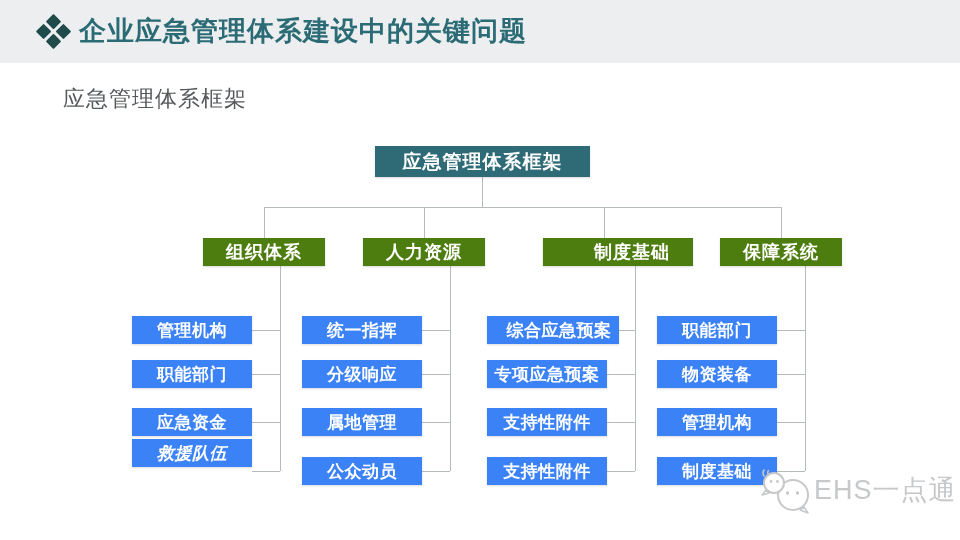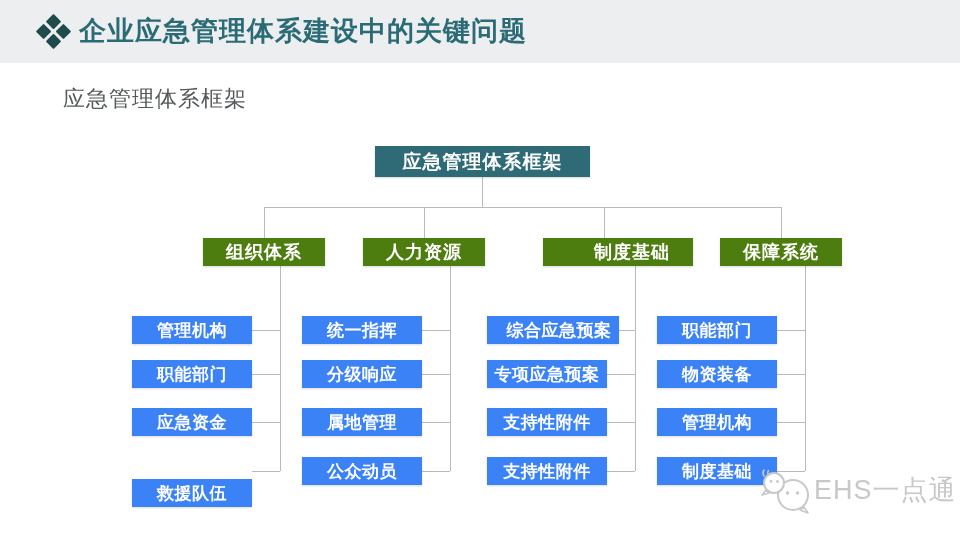--- a/index.html
+++ b/index.html
@@ -98,21 +98,21 @@
     <div class="node root" style="left:375px;top:146px;">应急管理体系框架</div>
 
     <div class="node branch" style="left:203px;top:238px;">组织体系</div>
     <div class="node branch" style="left:363px;top:238px;">人力资源</div>
     <div class="node branch" style="left:543px;top:238px;padding-left:28px;">制度基础</div>
     <div class="node branch" style="left:720px;top:238px;">保障系统</div>
 
     <div class="node leaf" style="left:132px;top:316px;">管理机构</div>
     <div class="node leaf" style="left:132px;top:360px;">职能部门</div>
     <div class="node leaf" style="left:132px;top:408px;">应急资金</div>
-    <div class="node leaf" style="left:132px;top:479px;">救援队伍</div>
+    <div class="node leaf" style="left:132px;top:439px;font-style:italic;">救援队伍</div>
 
     <div class="node leaf" style="left:302px;top:316px;">统一指挥</div>
     <div class="node leaf" style="left:302px;top:360px;">分级响应</div>
     <div class="node leaf" style="left:302px;top:408px;">属地管理</div>
     <div class="node leaf" style="left:302px;top:457px;">公众动员</div>
 
     <div class="node leaf" style="left:487px;top:316px;padding-left:12px;">综合应急预案</div>
     <div class="node leaf" style="left:487px;top:360px;">专项应急预案</div>
     <div class="node leaf" style="left:487px;top:408px;">支持性附件</div>
     <div class="node leaf" style="left:487px;top:457px;">支持性附件</div>

